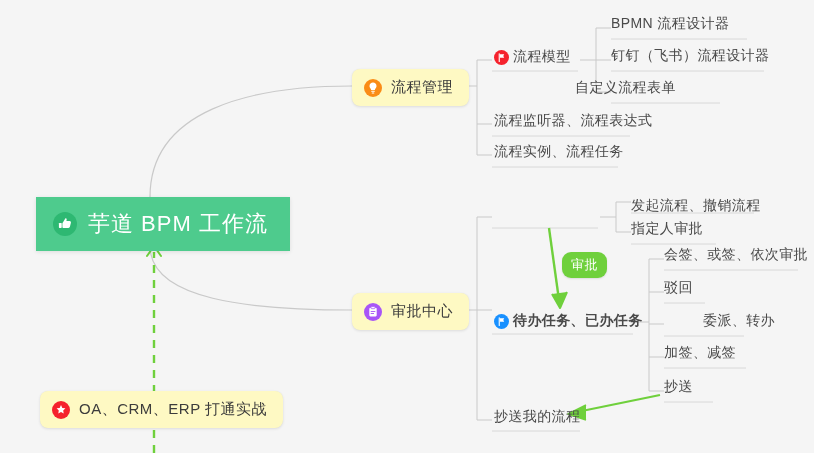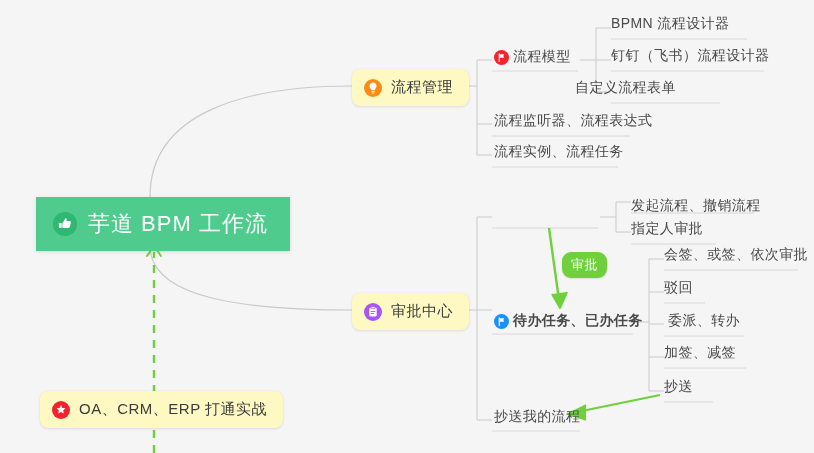--- a/index.html
+++ b/index.html
@@ -235,21 +235,21 @@
     </span>
     <span class="label">待办任务、已办任务</span>
   </div>
 
   <div class="node leaf" style="left:660px;top:244px;">
     <span class="label">会签、或签、依次审批</span>
   </div>
   <div class="node leaf" style="left:660px;top:277px;">
     <span class="label">驳回</span>
   </div>
-  <div class="node leaf" style="left:664px;top:310px;align-items:center;">
+  <div class="node leaf" style="left:699px;top:310px;align-items:center;">
     <span class="label">委派、转办</span>
   </div>
   <div class="node leaf" style="left:660px;top:342px;">
     <span class="label">加签、减签</span>
   </div>
   <div class="node leaf" style="left:660px;top:376px;justify-content:flex-end;">
     <span class="label">抄送</span>
   </div>
 
   <div class="node leaf" style="left:490px;top:406px;">

